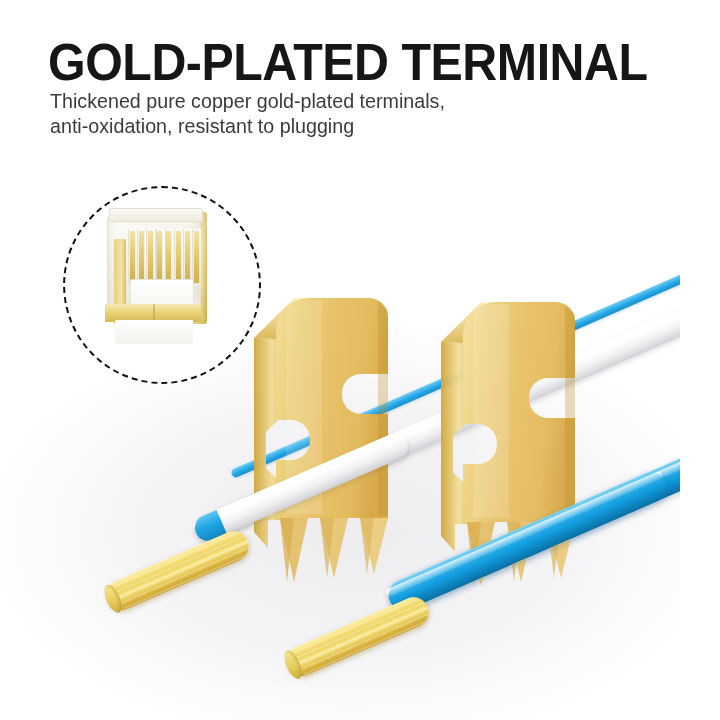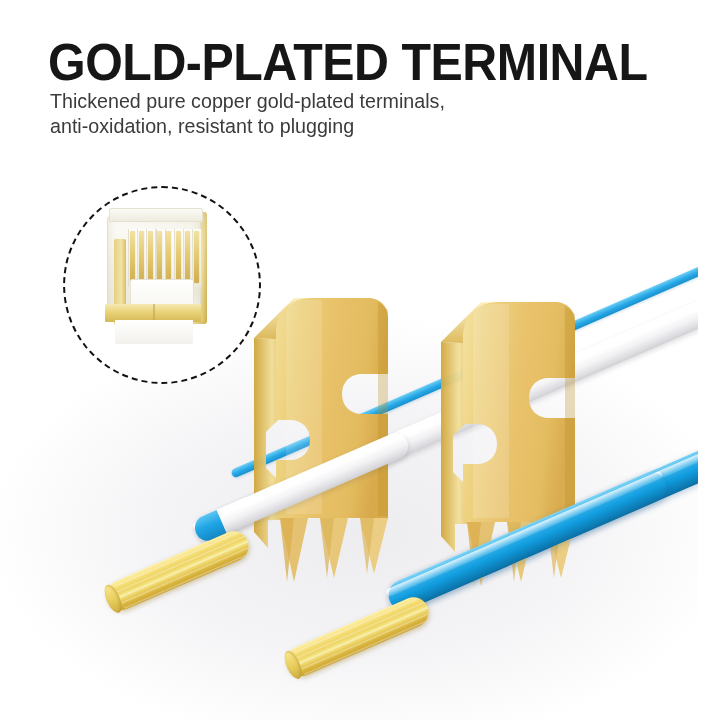--- a/index.html
+++ b/index.html
@@ -6,21 +6,20 @@
   body{
     width:720px;height:720px;overflow:hidden;
     background:#ffffff;
     font-family:"Liberation Sans", sans-serif;
     position:relative;
   }
   #stage{position:relative;width:680px;height:720px;overflow:hidden;
     background:
       radial-gradient(ellipse 520px 300px at 52% 74%, #ededf0 0%, #f4f4f6 40%, #ffffff 72%),
       linear-gradient(180deg,#ffffff 0%,#ffffff 62%,#f7f7f9 100%);
-    padding-left: 18px;
   }
 
   
   .title{
     position:absolute;left:48px;top:33px;
     font-size:52px;line-height:58px;
     font-weight:700;color:#161616;
     letter-spacing:-0.5px;
     transform:scaleX(0.93);transform-origin:left top;
     white-space:nowrap;

